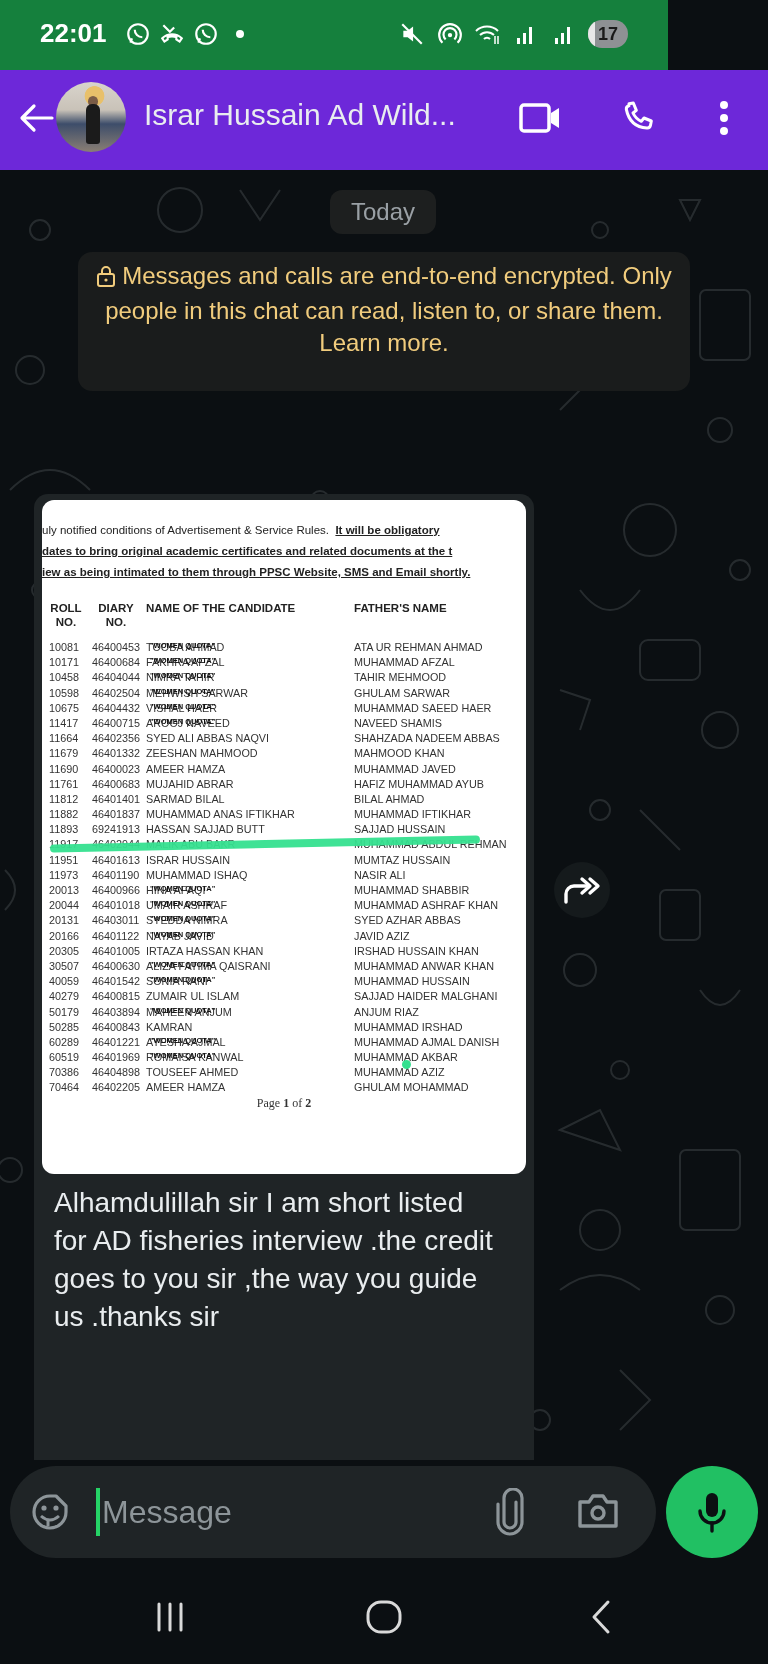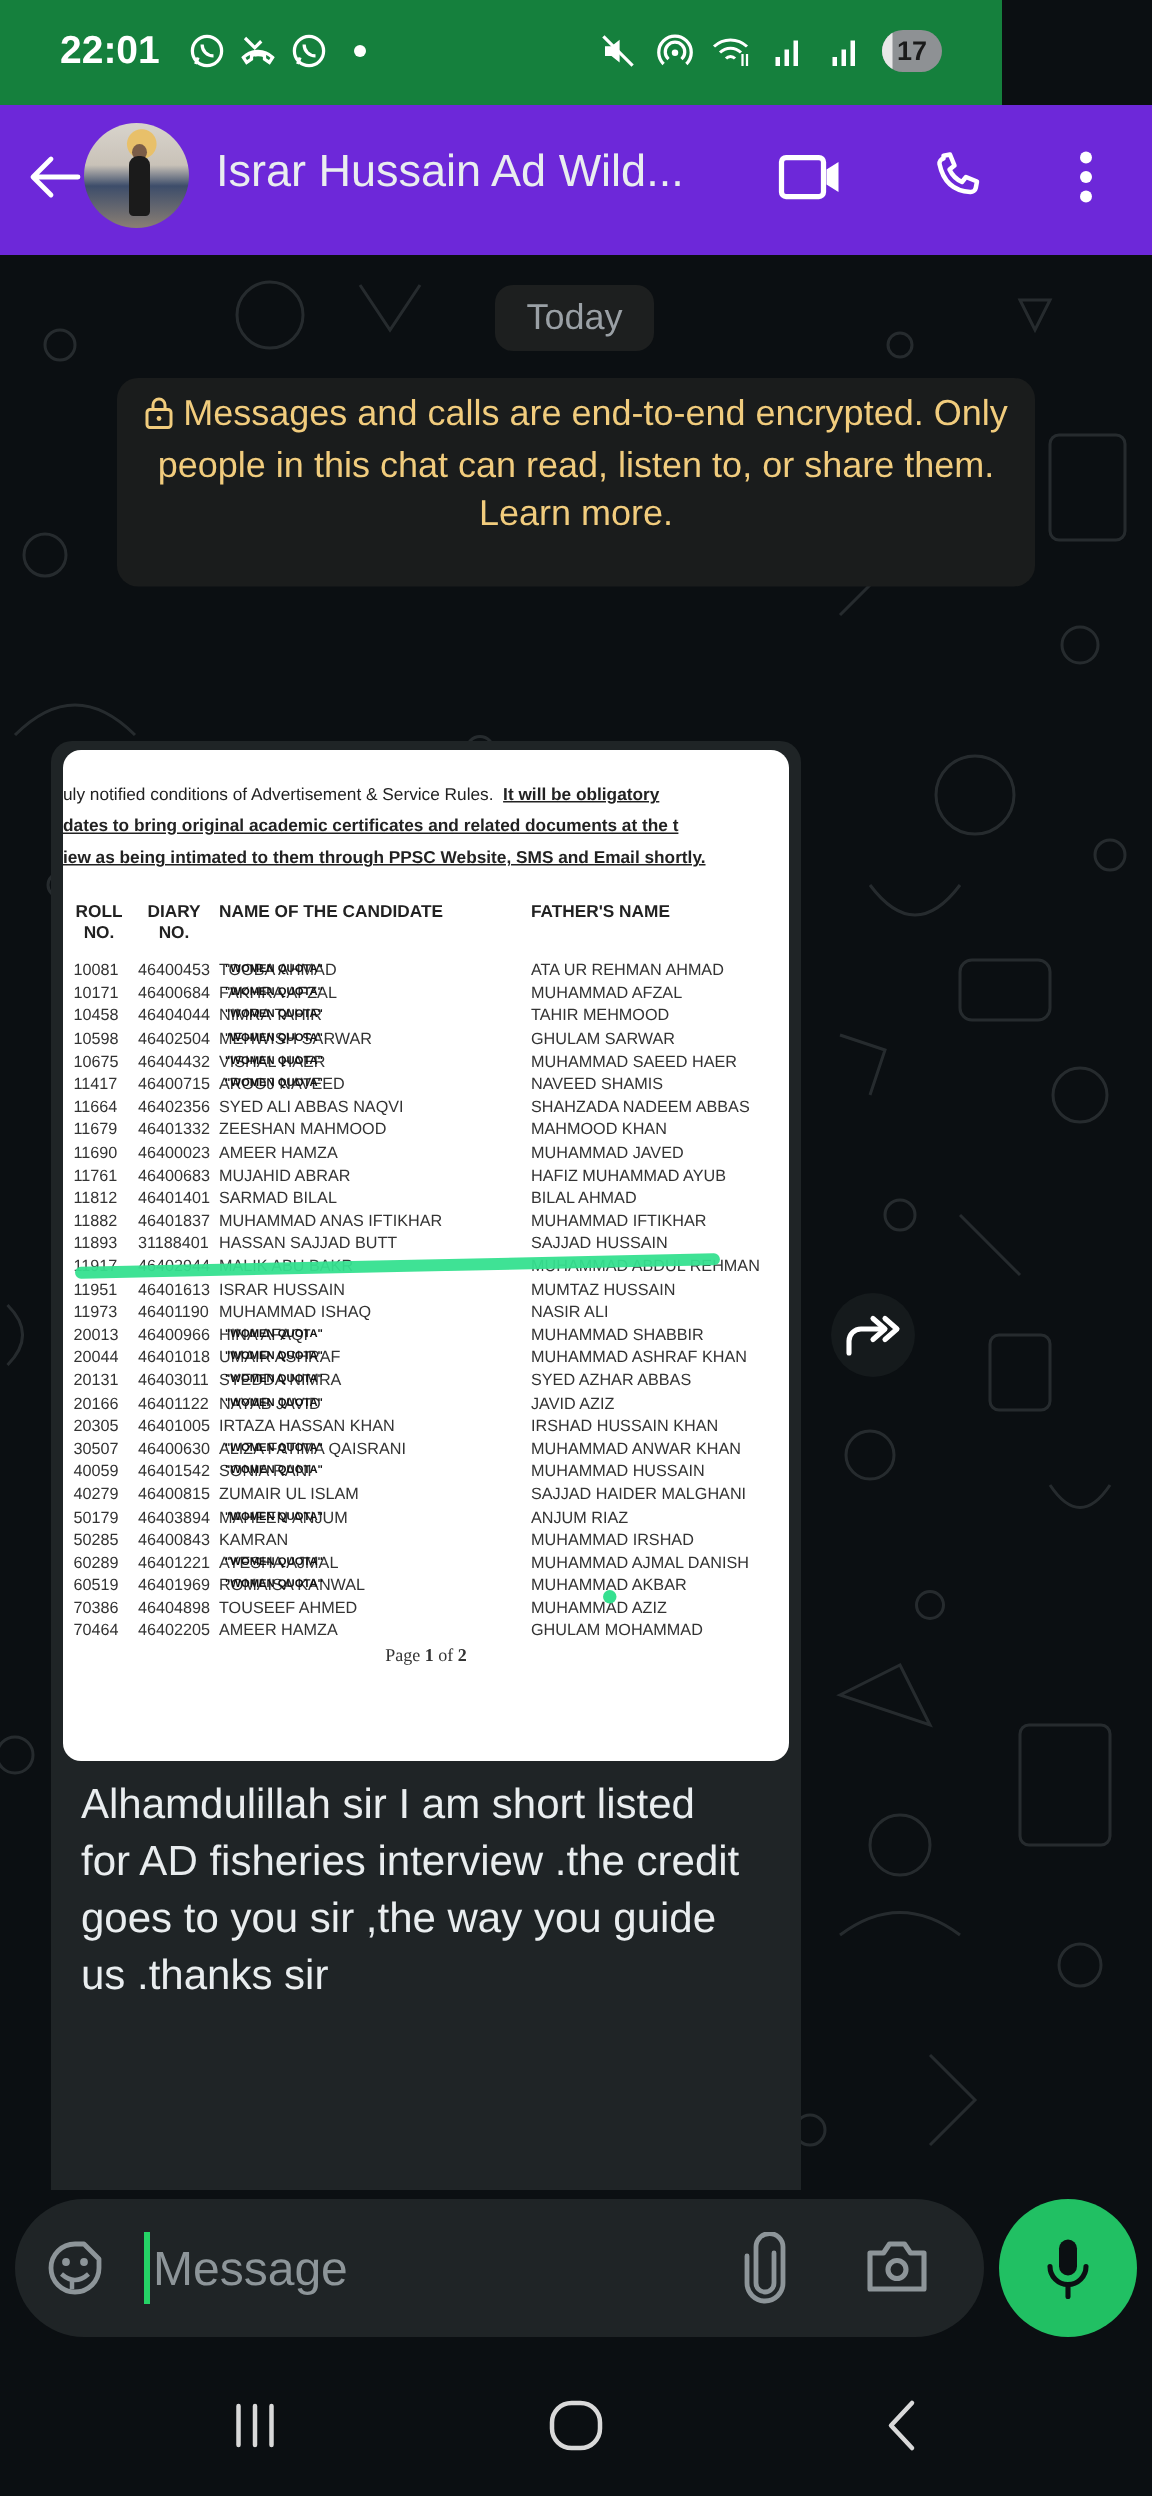--- a/index.html
+++ b/index.html
@@ -348,21 +348,21 @@
             <span class="roll">11882</span>
             <span class="diary">46401837</span>
             <span class="name">
               <span>MUHAMMAD ANAS IFTIKHAR</span>
               <span class="q"></span>
             </span>
             <span class="father">MUHAMMAD IFTIKHAR</span>
           </div>
           <div class="row">
             <span class="roll">11893</span>
-            <span class="diary">31188401</span>
+            <span class="diary">69241913</span>
             <span class="name">
               <span>HASSAN SAJJAD BUTT</span>
               <span class="q"></span>
             </span>
             <span class="father">SAJJAD HUSSAIN</span>
           </div>
           <div class="row">
             <span class="roll">11917</span>
             <span class="diary">46402944</span>
             <span class="name">

